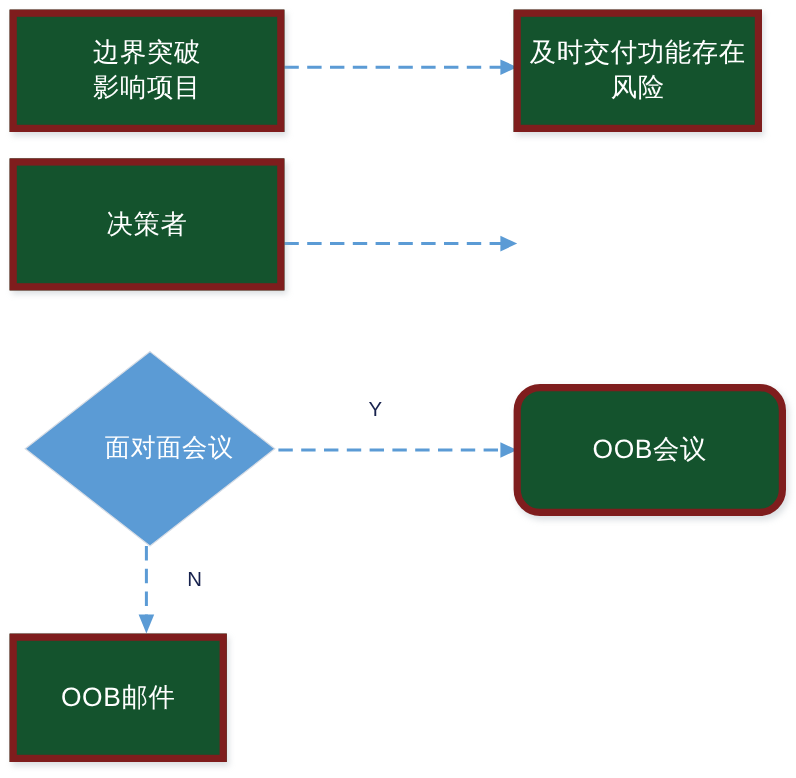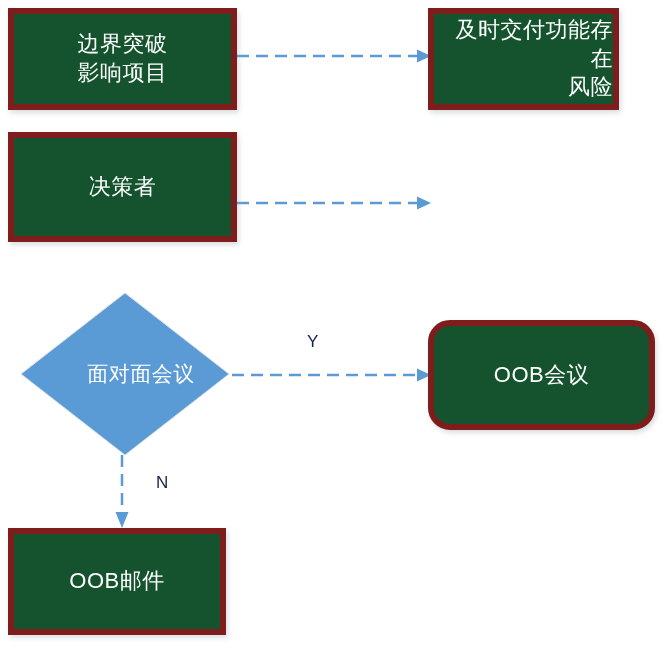--- a/index.html
+++ b/index.html
@@ -125,42 +125,42 @@
       <line x1="8" y1="0" x2="8" y2="58" stroke="#5b9bd5" stroke-width="2.5" stroke-dasharray="12 7"></line>
       <polygon points="1.5,57 14.5,57 8,73" fill="#5b9bd5"></polygon>
     </svg>
   </div>
 
   <div class="node rect" style="left:8px; top:8px; width:229px; height:102px;">
     <span class="node-label">边界突破
 影响项目</span>
   </div>
 
-  <div class="node rect" style="left:428px; top:8px; width:191px; height:102px;text-align:right;">
+  <div class="node rect" style="left:428px; top:8px; width:207px; height:102px;">
     <span class="node-label">及时交付功能存在
 风险</span>
   </div>
 
   <div class="node rect" style="left:8px; top:132px; width:229px; height:110px;">
     <span class="node-label">决策者</span>
   </div>
 
 
   <div class="node diamond" style="left:18px; top:290px; width:214px; height:168px;">
     <svg viewBox="0 0 214 168" preserveAspectRatio="none">
       <polygon points="107,3 211,84 107,165 3,84" fill="#5b9bd5" stroke="#d6dce5" stroke-width="1"></polygon>
     </svg>
     <span class="node-label">面对面会议</span>
   </div>
 
   <div class="node rect" style="left:428px; top:320px; width:227px; height:110px;border-radius:22px;">
     <span class="node-label">OOB会议</span>
   </div>
 
-  <div class="node rect" style="left:8px; top:528px; width:218px; height:107px;text-align:center;">
+  <div class="node rect" style="left:8px; top:528px; width:181px; height:107px;text-align:center;">
     <span class="node-label">OOB邮件</span>
   </div>
 
   <div class="edge-label" style="left:307px; top:333px;">Y</div>
 
   <div class="edge-label" style="left:156px; top:474px;">N</div>
 
 
 </div>
 

